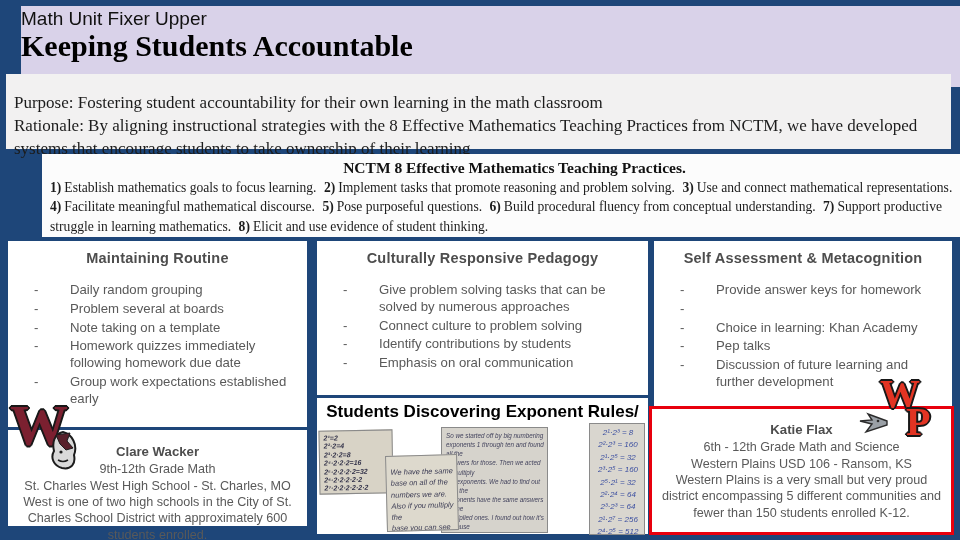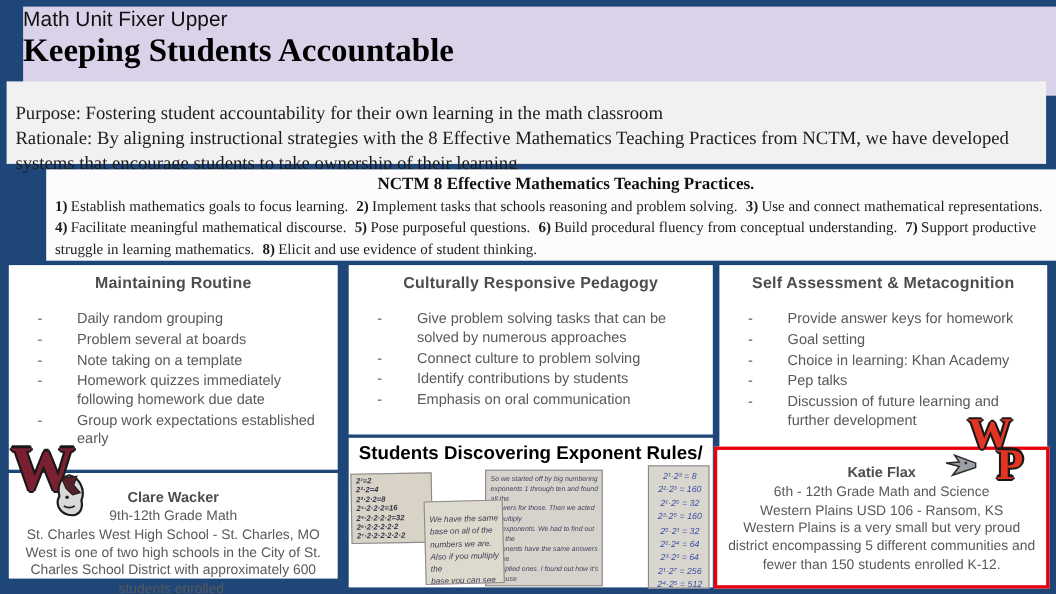--- a/index.html
+++ b/index.html
@@ -92,21 +92,21 @@
     <div>Rationale: By aligning instructional strategies with the 8 Effective Mathematics Teaching Practices from NCTM, we have developed systems that encourage students to take ownership of their learning</div>
   </div>
 
   <div class="box nctm">
     <div class="nctm-title">NCTM 8 Effective Mathematics Teaching Practices.</div>
     <div class="nctm-body">
       
     
         <span class="pr"><b>1)</b><span>Establish mathematics goals to focus learning.</span></span>
       
-        <span class="pr"><b>2)</b><span>Implement tasks that schools reasoning and problem solving.</span></span>
+        <span class="pr"><b>2)</b><span>Implement tasks that promote reasoning and problem solving.</span></span>
       
         <span class="pr"><b>3)</b><span>Use and connect mathematical representations.</span></span>
       
         <span class="pr"><b>4)</b><span>Facilitate meaningful mathematical discourse.</span></span>
       
         <span class="pr"><b>5)</b><span>Pose purposeful questions.</span></span>
       
         <span class="pr"><b>6)</b><span>Build procedural fluency from conceptual understanding.</span></span>
       
         <span class="pr"><b>7)</b><span>Support productive struggle in learning mathematics.</span></span>
@@ -176,21 +176,20 @@
     <div class="col-title">Self Assessment &amp; Metacognition</div>
     <ul class="blist">
 
         <li>
           <span class="dash">-</span>
           <span class="btxt">Provide answer keys for homework</span>
         </li>
 
         <li>
           <span class="dash">-</span>
-          <span class="btxt">Goal setting</span>
         </li>
 
         <li>
           <span class="dash">-</span>
           <span class="btxt">Choice in learning: Khan Academy</span>
         </li>
 
         <li>
           <span class="dash">-</span>
           <span class="btxt">Pep talks</span>

